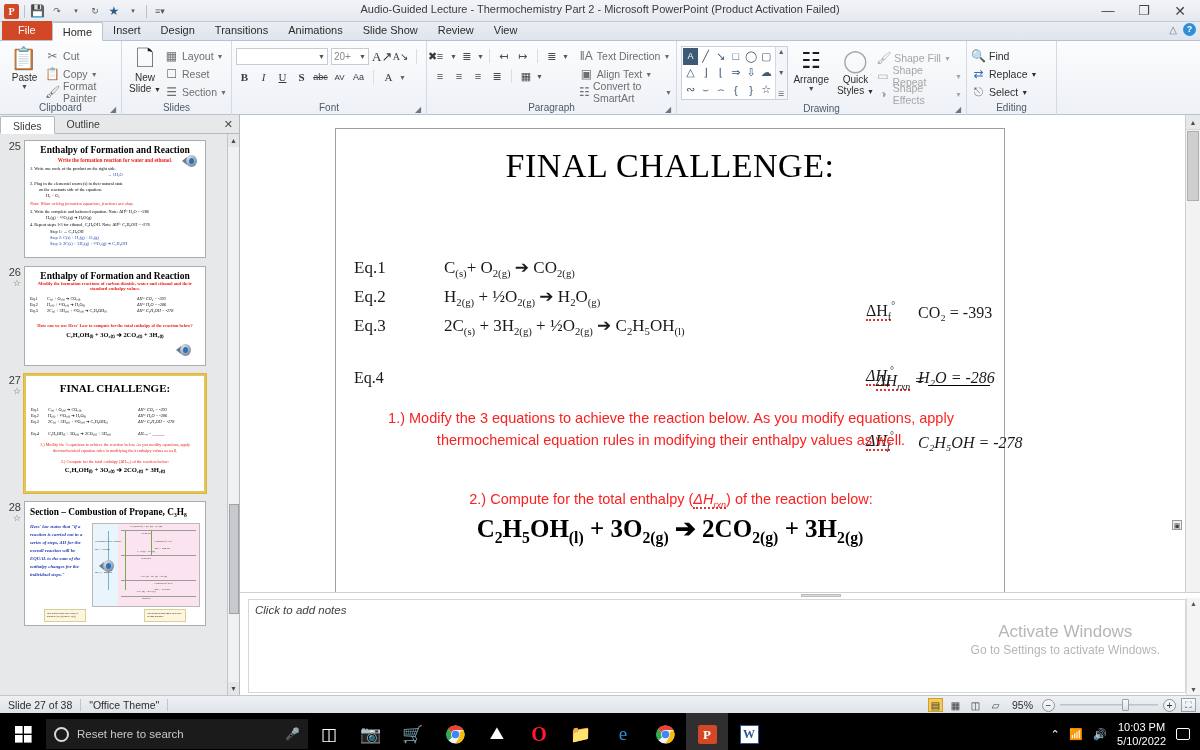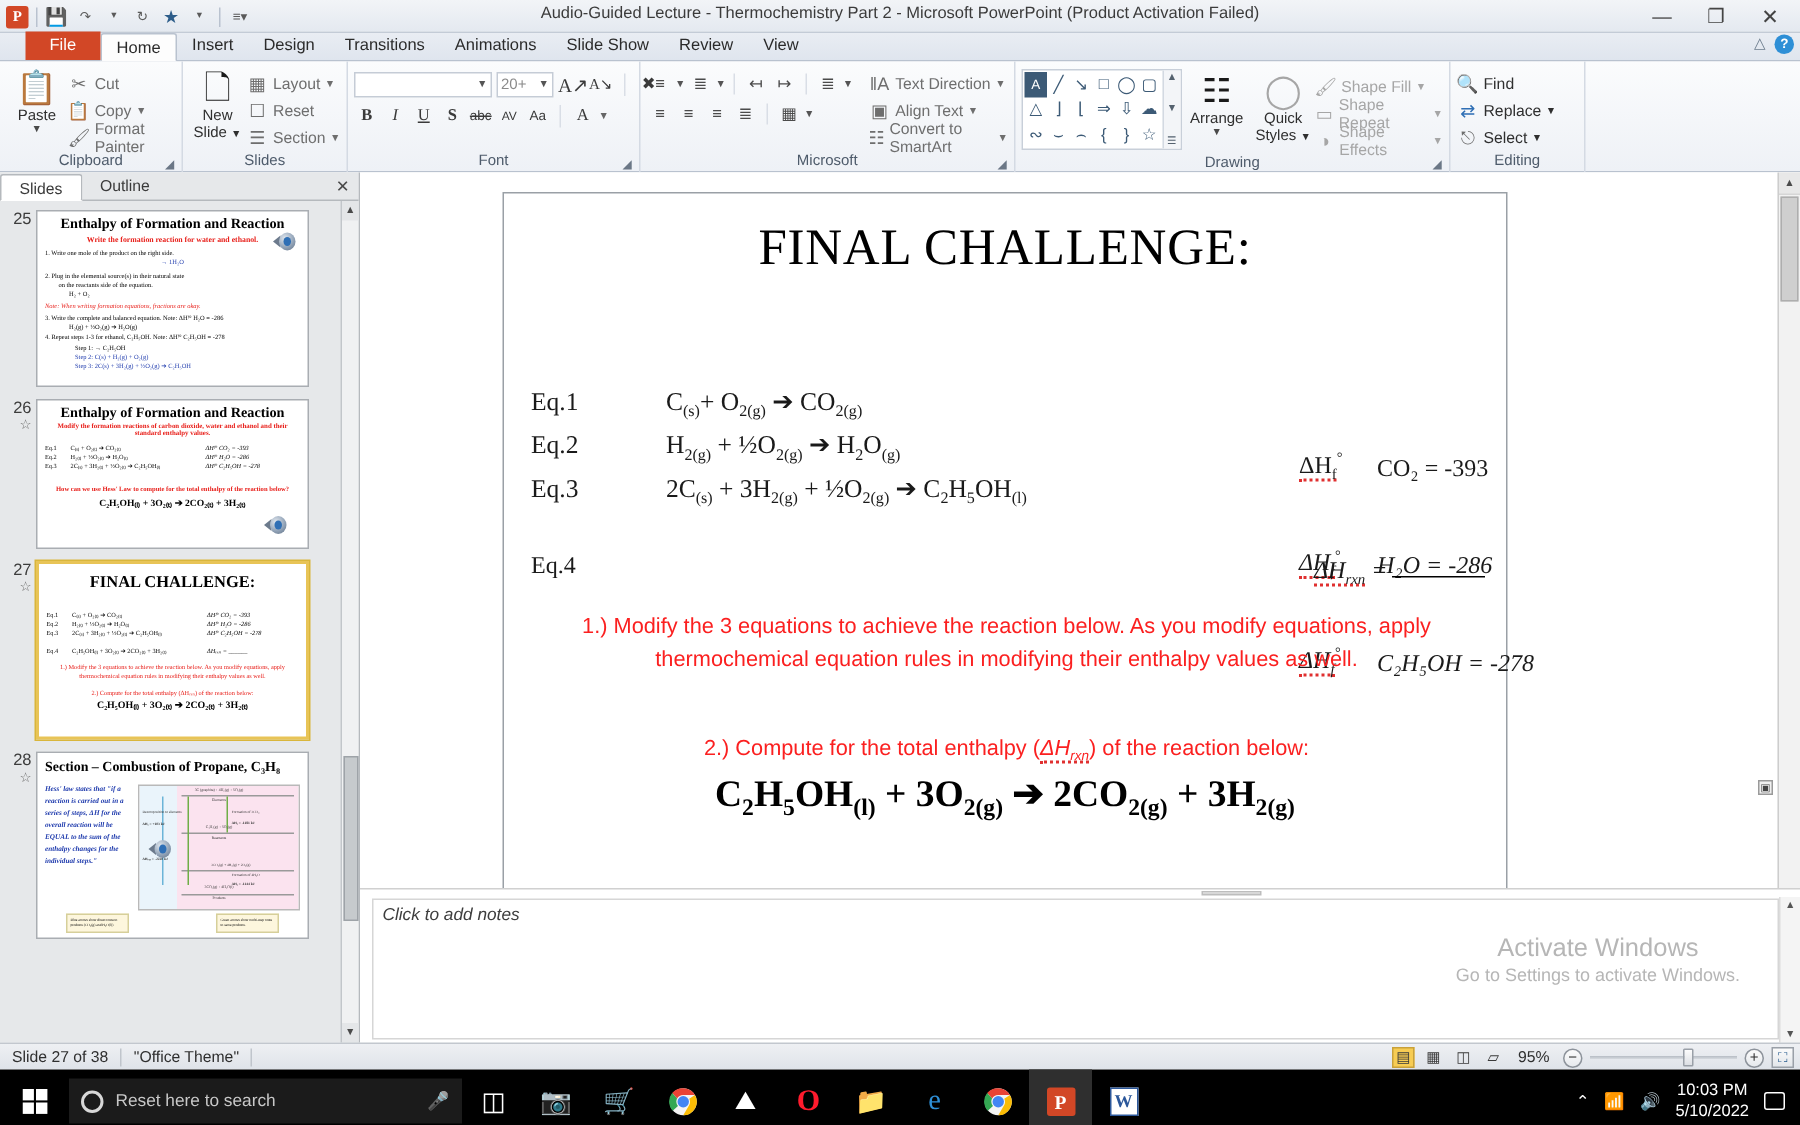--- a/index.html
+++ b/index.html
@@ -28,21 +28,21 @@
   .wincontrols { position:absolute; right:2px; top:0px; display:flex; height:22px; align-items:center; }
   .wc { width:36px; height:20px; text-align:center; line-height:20px; font-size:13px; color:#444; }
   .wc.close { font-size:14px; }
   .helprow { position:absolute; right:4px; top:22px; display:flex; gap:6px; align-items:center; height:14px; z-index:5;}
   .hr-ico { font-size:10px; color:#6d7d8d; }
   .hr-q { width:13px; height:13px; border-radius:50%; background:#2e8fd6; color:#fff; font-size:9px;
      text-align:center; line-height:13px; font-weight:bold; }
 
   
   .tabbar { position:relative; height:19px; background:linear-gradient(#e9edf3,#dfe5ee);
-     border-bottom:1px solid #b9c2cf; display:flex; align-items:flex-end; padding-left:17px; }
+     border-bottom:1px solid #b9c2cf; display:flex; align-items:flex-end; padding-left:2px; }
   .tab { padding:2px 10px 3px; font-size:11px; color:#2b2b2b; line-height:14px; height:19px; }
   .tab.file { background:#d24726; color:#fff; font-weight:normal; padding:2px 16px 3px; }
   .tab.active { background:#fdfdfd; border:1px solid #b9c2cf; border-bottom:1px solid #fdfdfd;
       margin-bottom:-1px; border-radius:2px 2px 0 0; }
 
   
   .ribbon { position:relative; height:74px; background:linear-gradient(#fbfcfd,#eef1f6);
       border-bottom:1px solid #b9c2cf; display:flex; }
   .rgroup { position:relative; height:74px; border-right:1px solid #d4dae3; padding:3px 4px 0;
       display:flex; flex-direction:column; }
@@ -362,21 +362,21 @@
             <span>Align Text</span>
             <span style="font-size:7px">▼</span>
           </div>
           <div class="smallrow">
             <span class="g">☷</span>
             <span>Convert to SmartArt</span>
             <span style="font-size:7px">▼</span>
           </div>
         </div>
       </div>
-      <div class="rgroup-label">Microsoft</div>
+      <div class="rgroup-label">Paragraph</div>
       <div class="dlg-launch">◢</div>
     </div>
 
     <div class="rgroup" style="width:290px">
       <div class="rgroup-body" style="padding-top:2px">
         <div class="shapegal">
           <div class="shapegrid">
             <div class="shp" style="background:#3c5a76;color:#fff;font-size:9px">A</div>
             <div class="shp">╱</div>
             <div class="shp">↘</div>

